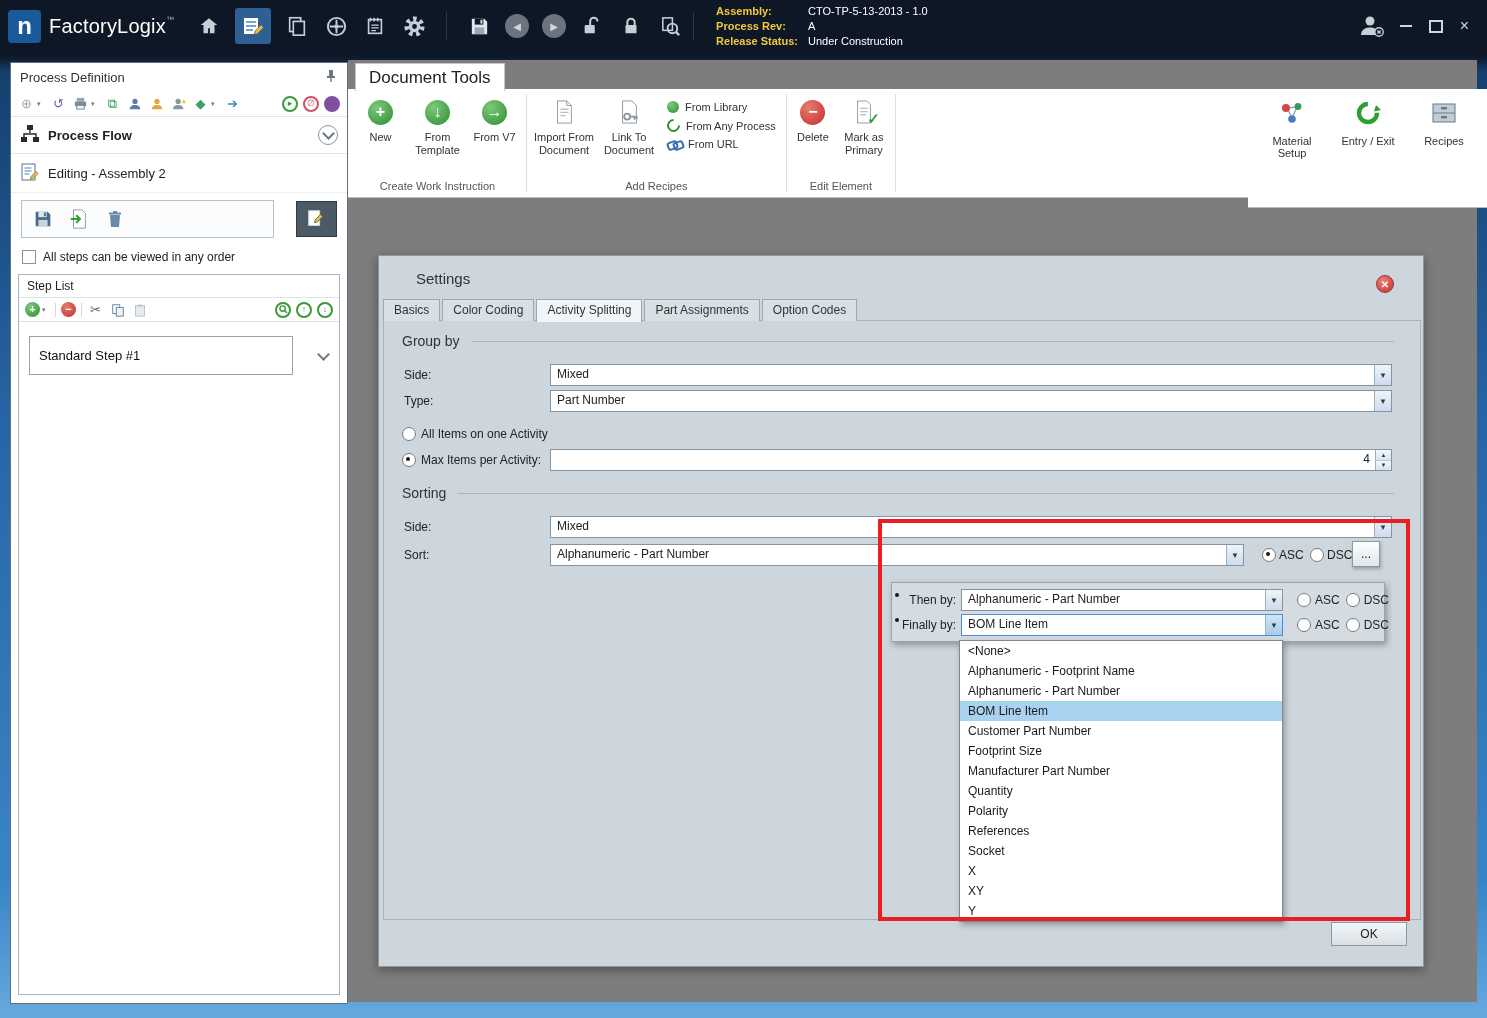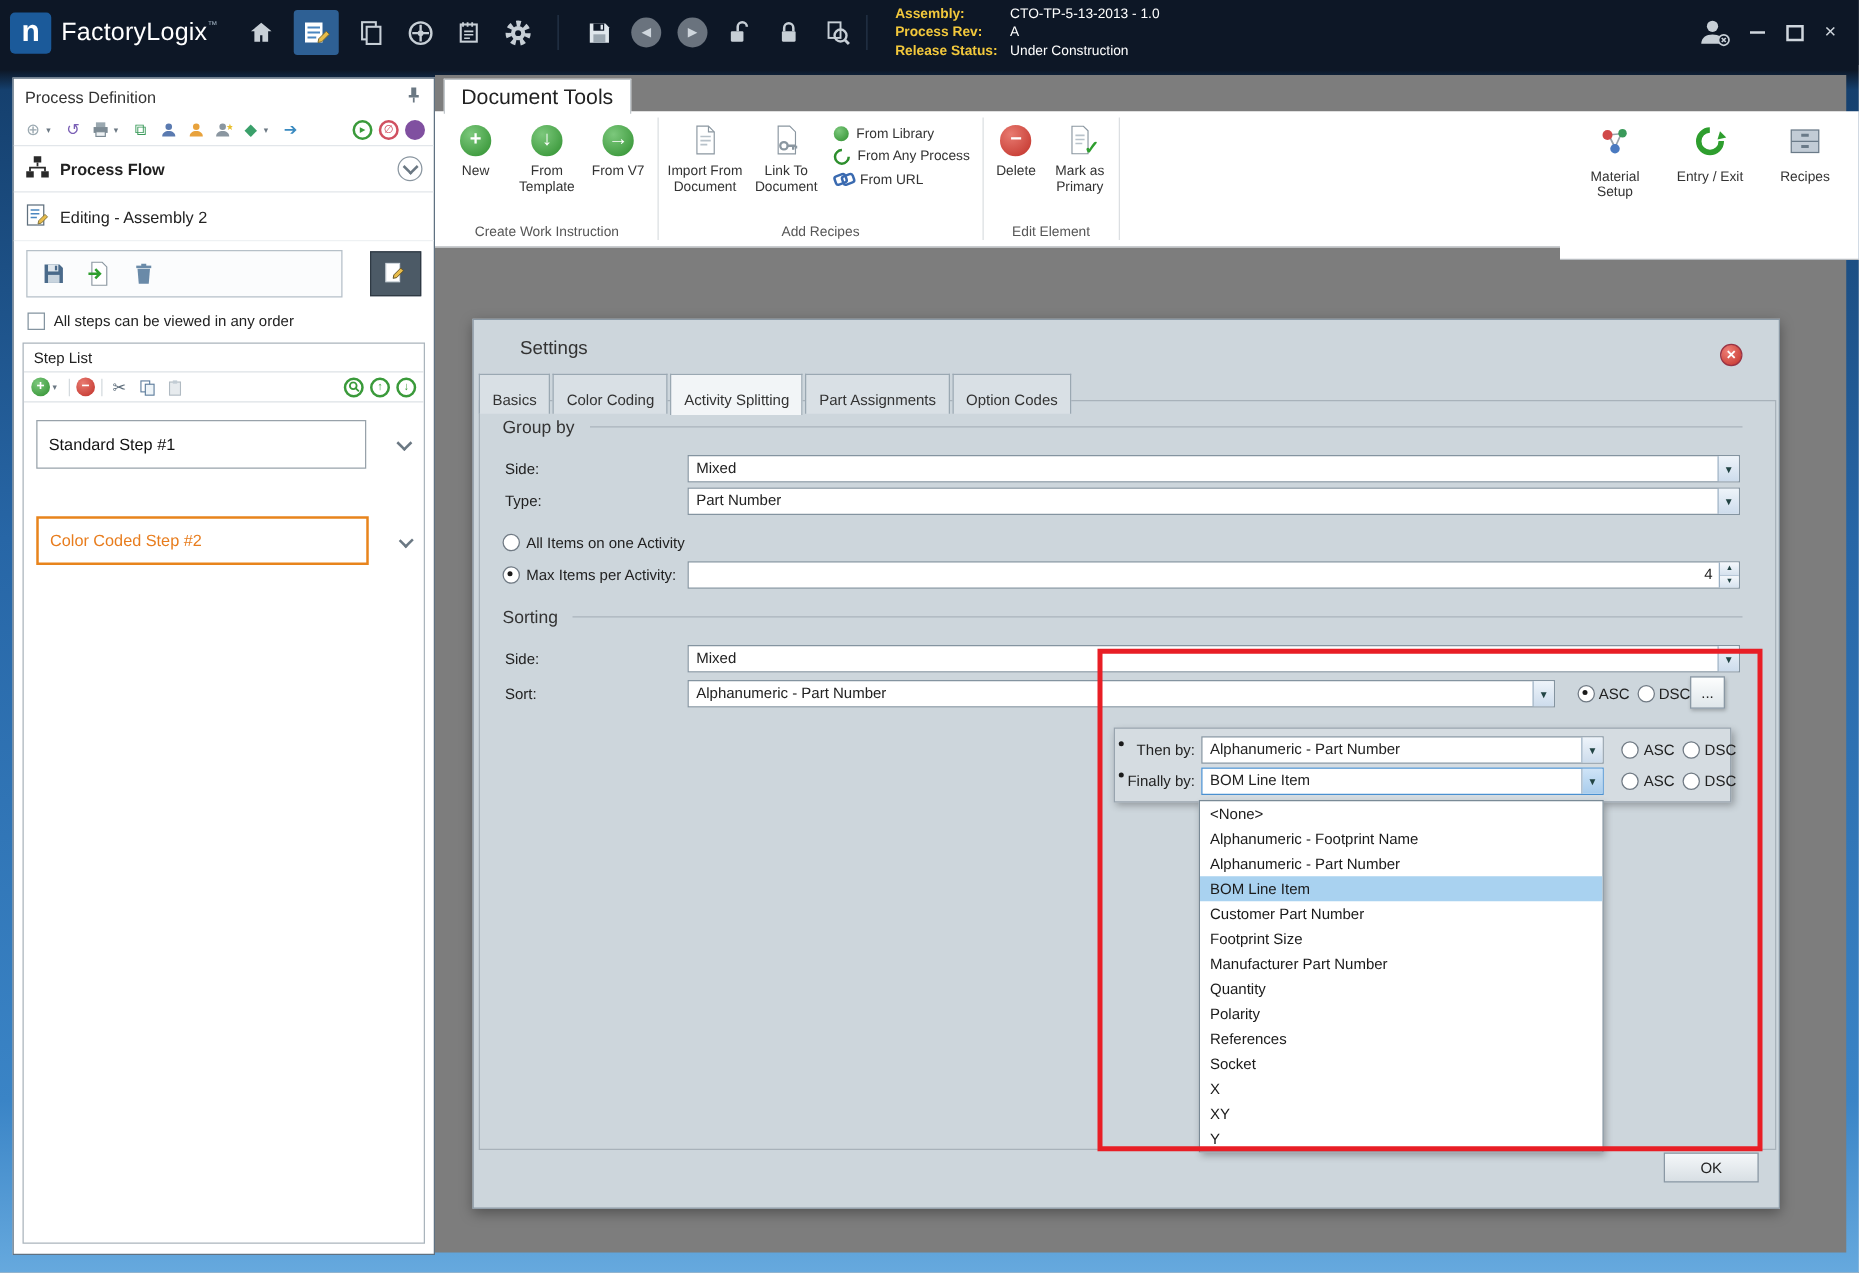--- a/index.html
+++ b/index.html
@@ -72,38 +72,38 @@
   .doc-tab{position:absolute;left:7px;top:3px;height:27px;padding:0 13px;background:#fff;border:1px solid #c2c8cc;border-bottom:none;display:flex;align-items:center;font-size:17px;color:#222;z-index:2;}
   .ribbon{position:absolute;left:0;top:29px;width:892px;height:108px;background:#fff;border-bottom:1px solid #b9bdc1;display:flex;align-items:stretch;padding:0 4px;}
   .rgroup{display:flex;flex-direction:column;}
   .rbtns{flex:1;display:flex;align-items:flex-start;padding-top:9px;}
   .rbtn{width:55px;display:flex;flex-direction:column;align-items:center;gap:5px;font-size:11px;text-align:center;color:#333;line-height:1.15;padding:0 1px;}
   .rbtn .bigicon{height:28px;display:flex;align-items:center;justify-content:center;}
   .bbadge{width:25px;height:25px;border-radius:50%;display:flex;align-items:center;justify-content:center;color:#fff;font-size:16px;font-weight:bold;line-height:1;}
   .rgl{font-size:11px;color:#555;text-align:center;padding-bottom:5px;white-space:nowrap;}
   .rsep{width:1px;background:#dcdfe2;margin:5px 3px;}
   .rlinks{display:flex;flex-direction:column;gap:6px;padding:3px 7px 0;}
-  .rlink{display:flex;align-items:flex-start;gap:6px;font-size:11px;color:#333;white-space:nowrap;}
+  .rlink{display:flex;align-items:flex-end;gap:6px;font-size:11px;color:#333;white-space:nowrap;}
   .glb{width:12px;height:12px;border-radius:50%;background:radial-gradient(circle at 35% 30%,#7cc87c,#2e8f2e);display:inline-block;flex:0 0 auto;}
   .ringg{width:9px;height:9px;border-radius:50%;border:2px solid #2e8f2e;border-top-color:transparent;transform:rotate(45deg);display:inline-block;flex:0 0 auto;}
   .chain{position:relative;width:15px;height:10px;display:inline-block;flex:0 0 auto;}
   .chain::before,.chain::after{content:"";position:absolute;width:7px;height:5px;border:2px solid #3a6ab0;border-radius:3px;top:1px;}
   .chain::before{left:0;transform:rotate(-20deg);}
   .chain::after{left:6px;transform:rotate(-20deg);}
   .docwrap{position:relative;width:24px;height:26px;}
   .docwrap .chk{position:absolute;right:-4px;bottom:-2px;color:#2e9e2e;font-size:15px;font-weight:bold;}
   .rpanel{position:absolute;left:900px;top:29px;width:229px;height:108px;background:#fff;border-bottom:1px solid #b9bdc1;display:flex;gap:12px;padding:10px 12px 0;}
   .bigbtn{width:64px;display:flex;flex-direction:column;align-items:center;gap:5px;font-size:11px;color:#333;text-align:center;line-height:1.15;}
 
   
   .dialog{position:absolute;left:30px;top:195px;width:1044px;height:710px;background:#cdd6dc;border:1px solid #8a98a4;box-shadow:0 3px 10px rgba(0,0,0,.35);z-index:5;}
   .dlg-title{position:absolute;left:17px;top:14px;font-size:15px;color:#333;margin-left:20px;}
   .dlg-close{position:absolute;left:997px;top:19px;width:16px;height:16px;border-radius:50%;background:radial-gradient(circle at 35% 30%,#ef8078,#c23028);color:#fff;font-size:10px;font-weight:bold;display:flex;align-items:center;justify-content:center;border:1px solid #934;}
   .dlg-tabs{position:absolute;left:4px;top:43px;display:flex;z-index:2;}
-  .dtab{font-size:12px;color:#333;background:#d9e0e5;border:1px solid #9aa8b2;border-bottom:none;padding:13px 10px 4px;margin-right:2px;}
+  .dtab{font-size:12px;color:#333;background:#d9e0e5;border:1px solid #9aa8b2;border-bottom:none;padding:3px 10px 4px;margin-right:2px;}
   .dtab.active{background:#f2f5f7;padding-bottom:5px;margin-bottom:-1px;}
   .dlg-body{position:absolute;left:4px;top:64px;width:1036px;height:598px;border:1px solid #a8b2ba;}
   .section-head{position:absolute;left:18px;right:26px;display:flex;align-items:center;gap:12px;}
   .section-head .txt{font-size:14px;color:#333;white-space:nowrap;}
   .section-head .line{flex:1;height:1px;background:#aab4bc;}
   .flabel{position:absolute;font-size:12px;color:#222;}
   .combo{position:absolute;height:20px;background:#fff;border:1px solid #8494a0;display:flex;align-items:stretch;}
   .combo .val{flex:1;font-size:12px;padding:2px 6px 0;color:#222;white-space:nowrap;overflow:hidden;}
   .combo .cbtn{width:16px;border-left:1px solid #9ab0c4;background:linear-gradient(#eef4fa,#cddcec);display:flex;align-items:center;justify-content:center;font-size:8px;color:#244;}
   .combo.open{border-color:#4a90d0;}
@@ -375,24 +375,20 @@
             </svg>
         </span>
         <span class="ring ring-green">↑</span>
         <span class="ring ring-green">↓</span>
       </div>
       <div class="steps-list">
         <div class="step-row">
           <div class="step std">Standard Step #1</div>
           <span class="chev step-chev"></span>
         </div>
-        <div class="step-row second">
-          <div class="step orange">Color Coded Step #2</div>
-          <span class="chev step-chev"></span>
-        </div>
       </div>
     </div>
   </div>
 
   <div class="main">
     <div class="doc-tab">
         <span>Document Tools</span>
       </div>
 
     <div class="ribbon">

